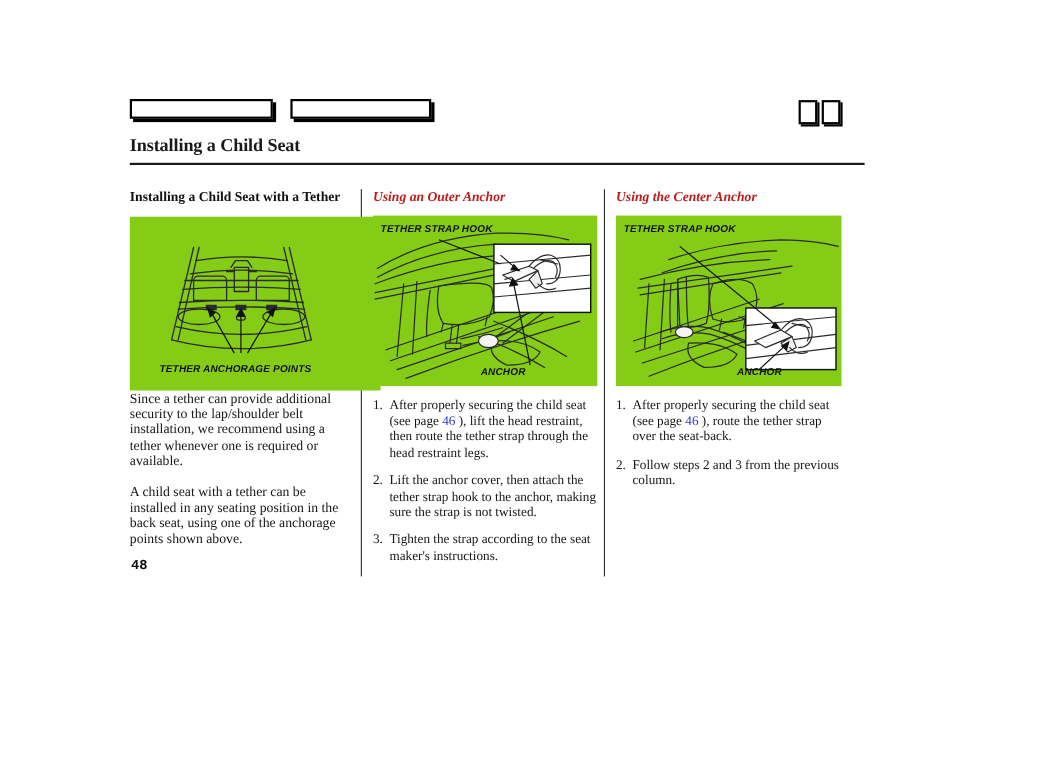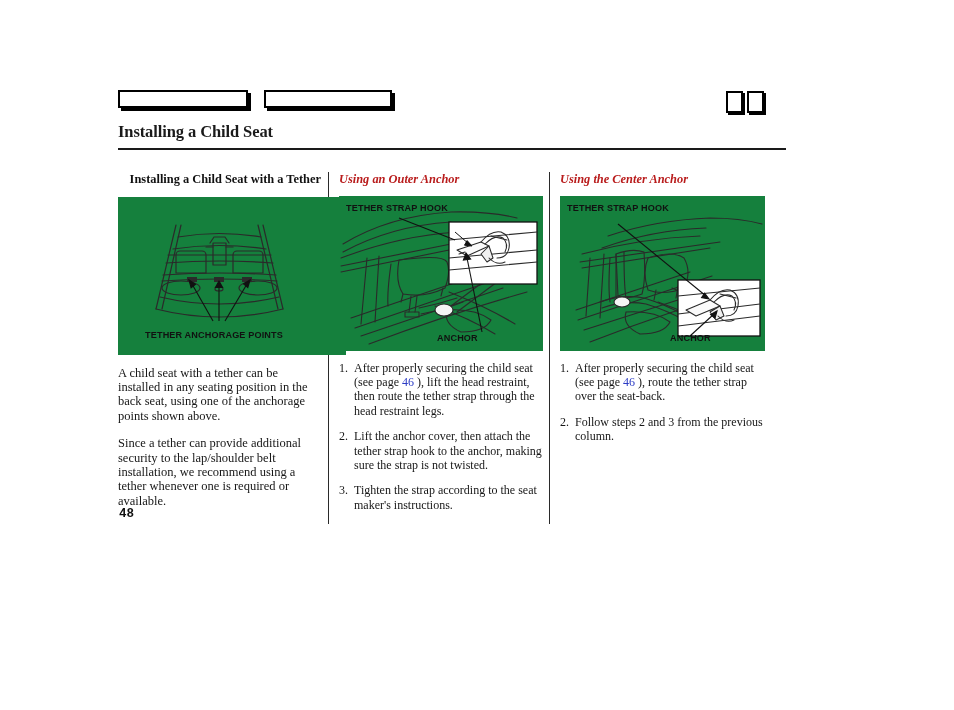--- a/index.html
+++ b/index.html
@@ -83,36 +83,36 @@
   }
   #divider-1 { left: 328px; }
   #divider-2 { left: 549px; }
 
   .sec-head-bold {
     font-size: 12.4px;
     font-weight: bold;
     line-height: 14.5px;
     margin: 0 0 10px 0;
     color: #111;
-    text-align: right;
   }
   .sec-head-ital {
     font-size: 12.4px;
     font-weight: bold;
     font-style: italic;
     line-height: 14.5px;
     margin: 0 0 9px 0;
     color: #b91c1c;
   }
 
   
   .figure {
     position: relative;
-    background: #15803d;
+    background: #84cc16;
     overflow: hidden;
+    font-style: italic;
   }
   #fig-left  { width: 228px; height: 158px; }
   #fig-mid   { width: 204px; height: 155px; }
   #fig-right { width: 205px; height: 155px; }
 
   .fig-caption {
     position: absolute;
     font-family: "Liberation Sans", "DejaVu Sans", sans-serif;
     font-weight: bold;
     font-size: 9.1px;
@@ -231,22 +231,22 @@
           <path d="M71 83 l6.5 4.2 l-4.4 3.6 z"></path>
           <path d="M101 124 L101 89" fill="none"></path>
           <path d="M101 84 l3.6 6.4 l-7.2 0 z"></path>
           <path d="M107 124 L129 87" fill="none"></path>
           <path d="M132 83 l-2.2 7.5 l-4.3 -3.7 z"></path>
         </g>
       </svg>
       <div class="fig-caption" style="left:27px; top:133px;">TETHER ANCHORAGE POINTS</div>
     </div>
 
+    <p class="body-p">Since a tether can provide additional security to the lap/shoulder belt installation, we recommend using a tether whenever one is required or available.</p>
     <p class="body-p" id="fig-left-after">A child seat with a tether can be installed in any seating position in the back seat, using one of the anchorage points shown above.</p>
-    <p class="body-p">Since a tether can provide additional security to the lap/shoulder belt installation, we recommend using a tether whenever one is required or available.</p>
   </div>
 
   <div class="col" id="col-mid">
 
     <div class="sec-head-ital">Using an Outer Anchor</div>
 
     <div class="figure" id="fig-mid">
       <svg class="fig-svg" width="204" height="155" viewBox="0 0 204 155">
         <g fill="none" stroke="#2a2a2a" stroke-width="1.1" stroke-linecap="round" stroke-linejoin="round">
 

